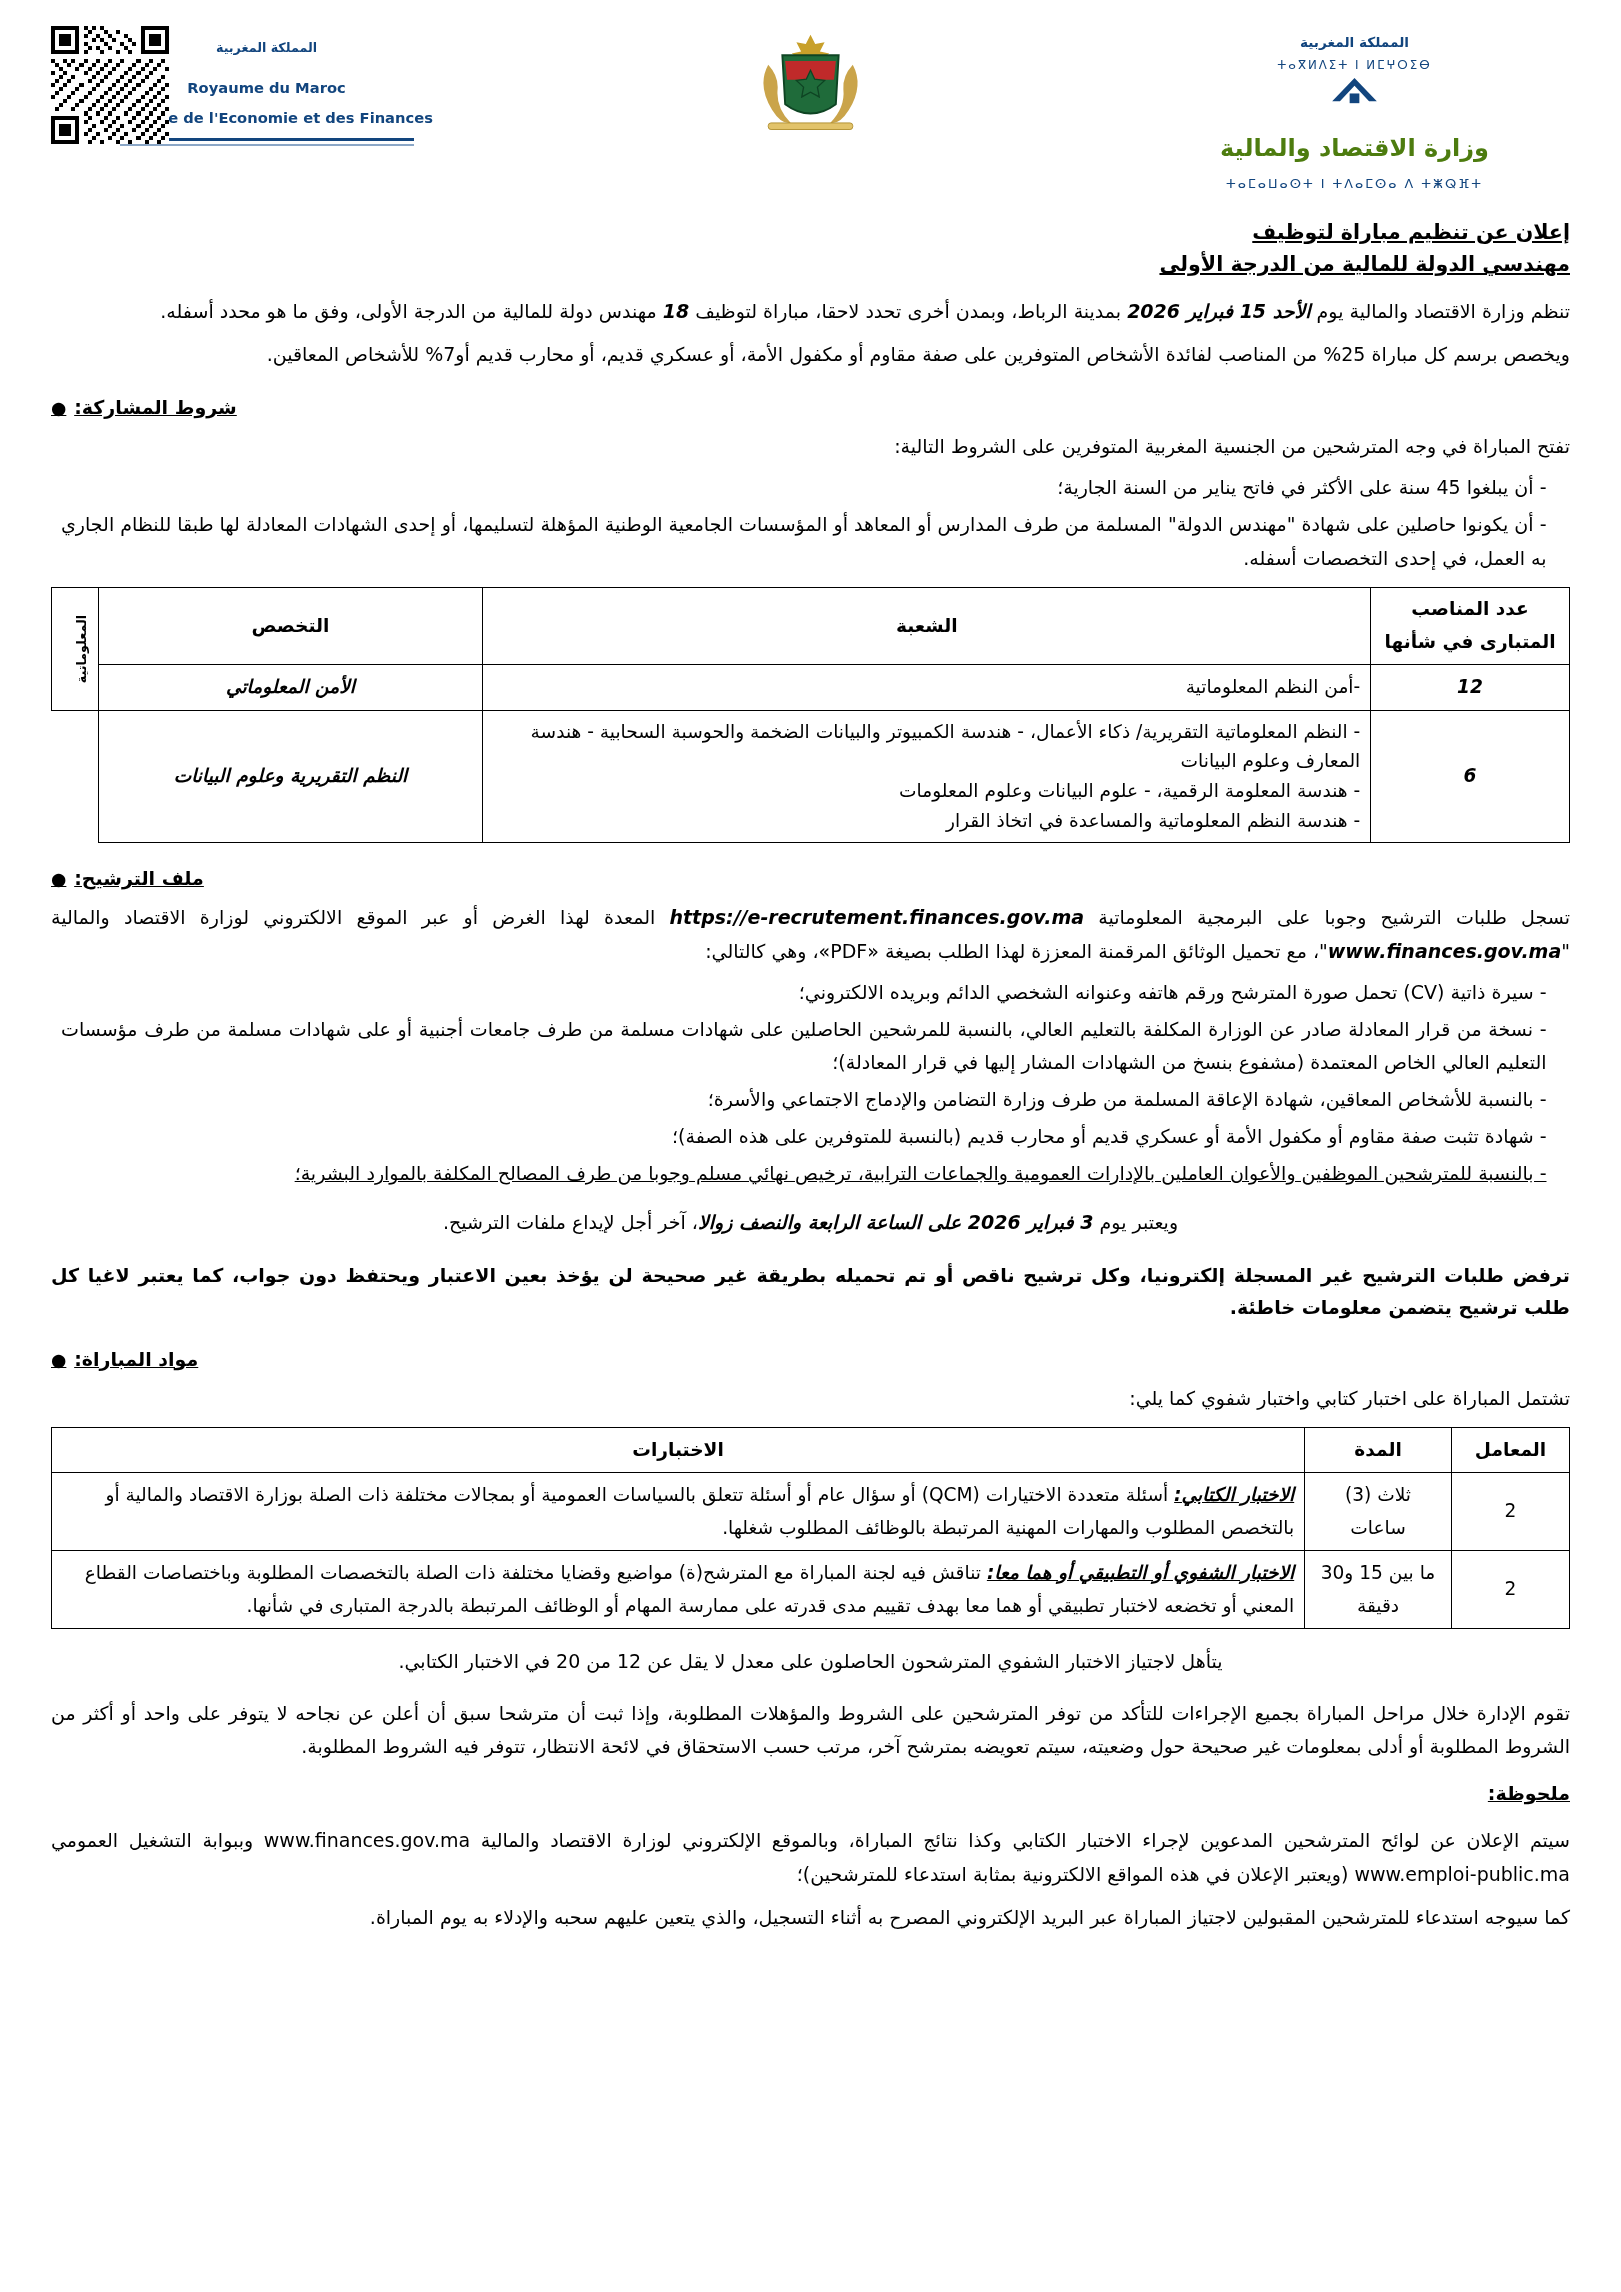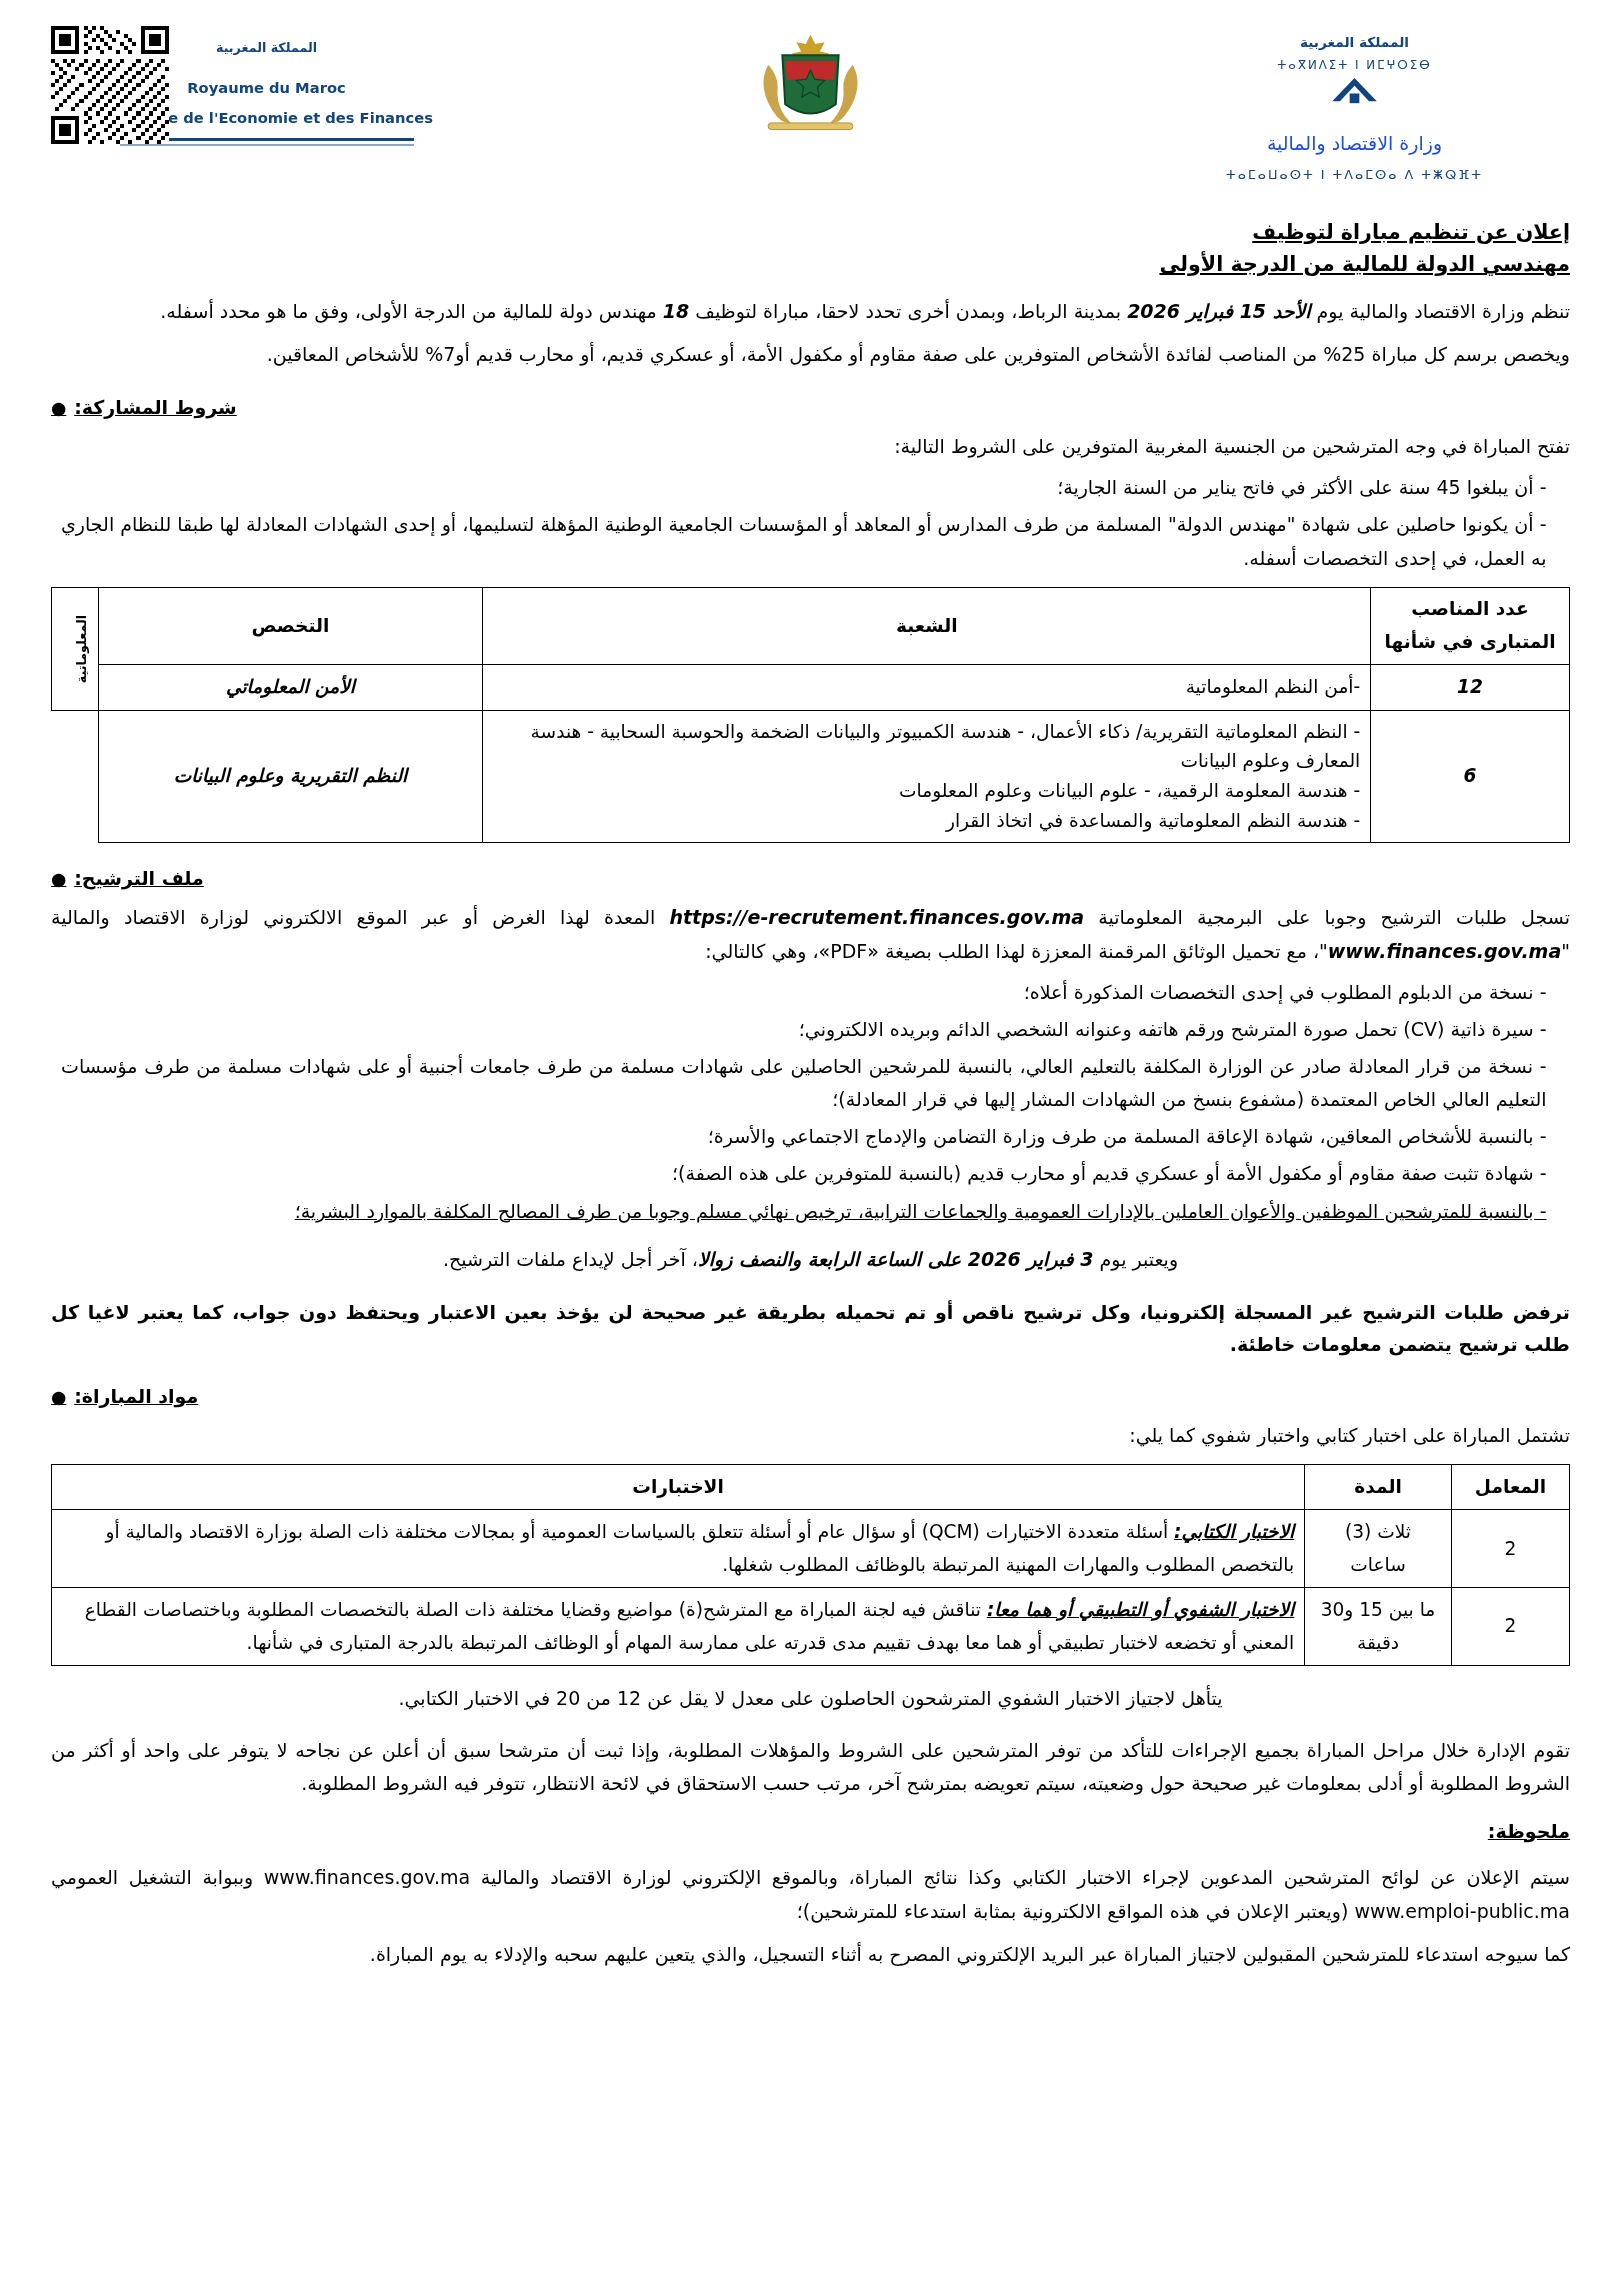--- a/index.html
+++ b/index.html
@@ -75,23 +75,23 @@
     color: #12457e;
     font-weight: bold;
     letter-spacing: 1px;
   }
   .hdr-right .tif-top {
     font-size: 11.8px;
     color: #12457e;
     letter-spacing: 2px;
   }
   .hdr-right .ar-main {
-    font-size: 19px;
-    color: #1d4ed8;
-    font-weight: normal;
+    font-size: 24px;
+    color: #4d7c0f;
+    font-weight: bold;
     margin-top: 7.8px;
   }
   .hdr-right .tif-main {
     font-size: 12.7px;
     color: #12457e;
     letter-spacing: 2px;
     margin-top: 3.9px;
   }
   .emblem {
     width: 147px; height: 108px;
@@ -495,21 +495,20 @@
     </table>
 
   <div class="bullet">
     <span class="dot">●</span>
     <span>ملف الترشيح:</span>
   </div>
   <p class="sub">
     <span>تسجل طلبات الترشيح وجوبا على البرمجية المعلوماتية </span><span class="b">https://e-recrutement.finances.gov.ma</span><span> المعدة لهذا الغرض أو عبر الموقع الالكتروني لوزارة الاقتصاد والمالية "</span><span class="b">www.finances.gov.ma</span><span>"، مع تحميل الوثائق المرقمنة المعززة لهذا الطلب بصيغة «PDF»، وهي كالتالي:</span>
   </p>
   <div class="dash-list indent">
-    <div class="item">- نسخة من الدبلوم المطلوب في إحدى التخصصات المذكورة أعلاه؛</div>
     <div class="item">- سيرة ذاتية (CV) تحمل صورة المترشح ورقم هاتفه وعنوانه الشخصي الدائم وبريده الالكتروني؛</div>
     <div class="item">- نسخة من قرار المعادلة صادر عن الوزارة المكلفة بالتعليم العالي، بالنسبة للمرشحين الحاصلين على شهادات مسلمة من طرف جامعات أجنبية أو على شهادات مسلمة من طرف مؤسسات التعليم العالي الخاص المعتمدة (مشفوع بنسخ من الشهادات المشار إليها في قرار المعادلة)؛</div>
     <div class="item">- بالنسبة للأشخاص المعاقين، شهادة الإعاقة المسلمة من طرف وزارة التضامن والإدماج الاجتماعي والأسرة؛</div>
     <div class="item">- شهادة تثبت صفة مقاوم أو مكفول الأمة أو عسكري قديم أو محارب قديم (بالنسبة للمتوفرين على هذه الصفة)؛</div>
     <div class="item u">- بالنسبة للمترشحين الموظفين والأعوان العاملين بالإدارات العمومية والجماعات الترابية، ترخيص نهائي مسلم وجوبا من طرف المصالح المكلفة بالموارد البشرية؛</div>
   </div>
 
   <p class="center-line">
     <span>ويعتبر يوم </span><span class="b">3 فبراير 2026 على الساعة الرابعة والنصف زوالا</span><span>، آخر أجل لإيداع ملفات الترشيح.</span>
   </p>

